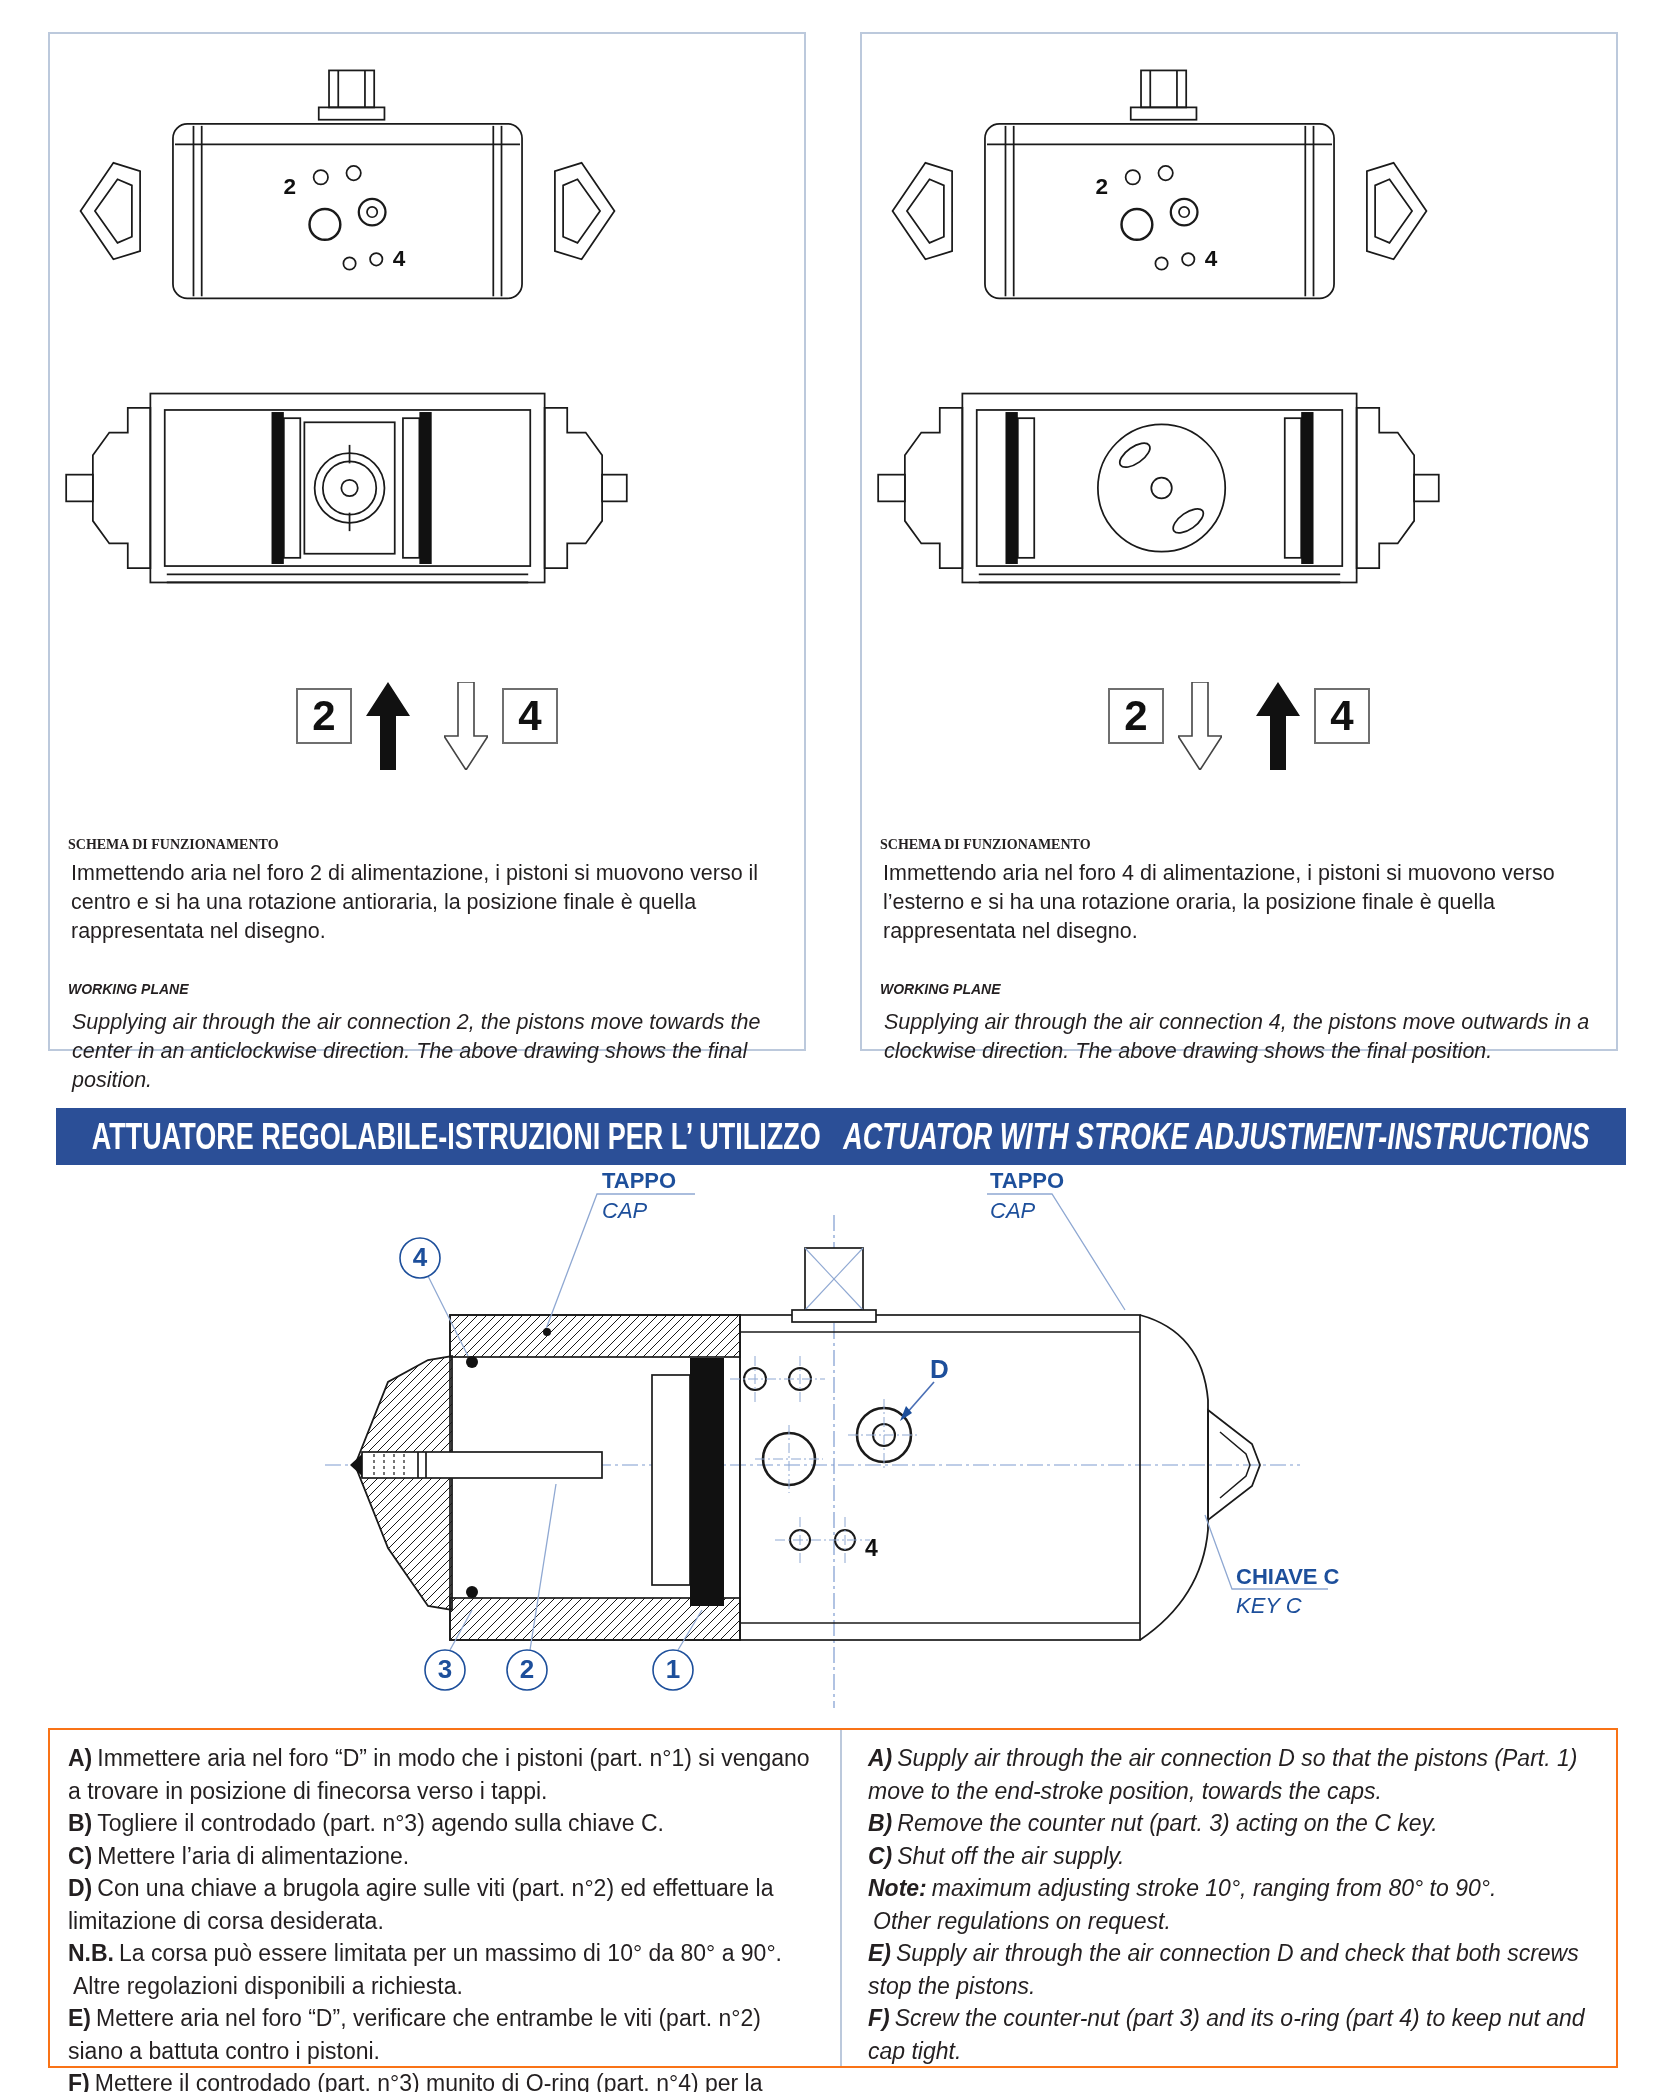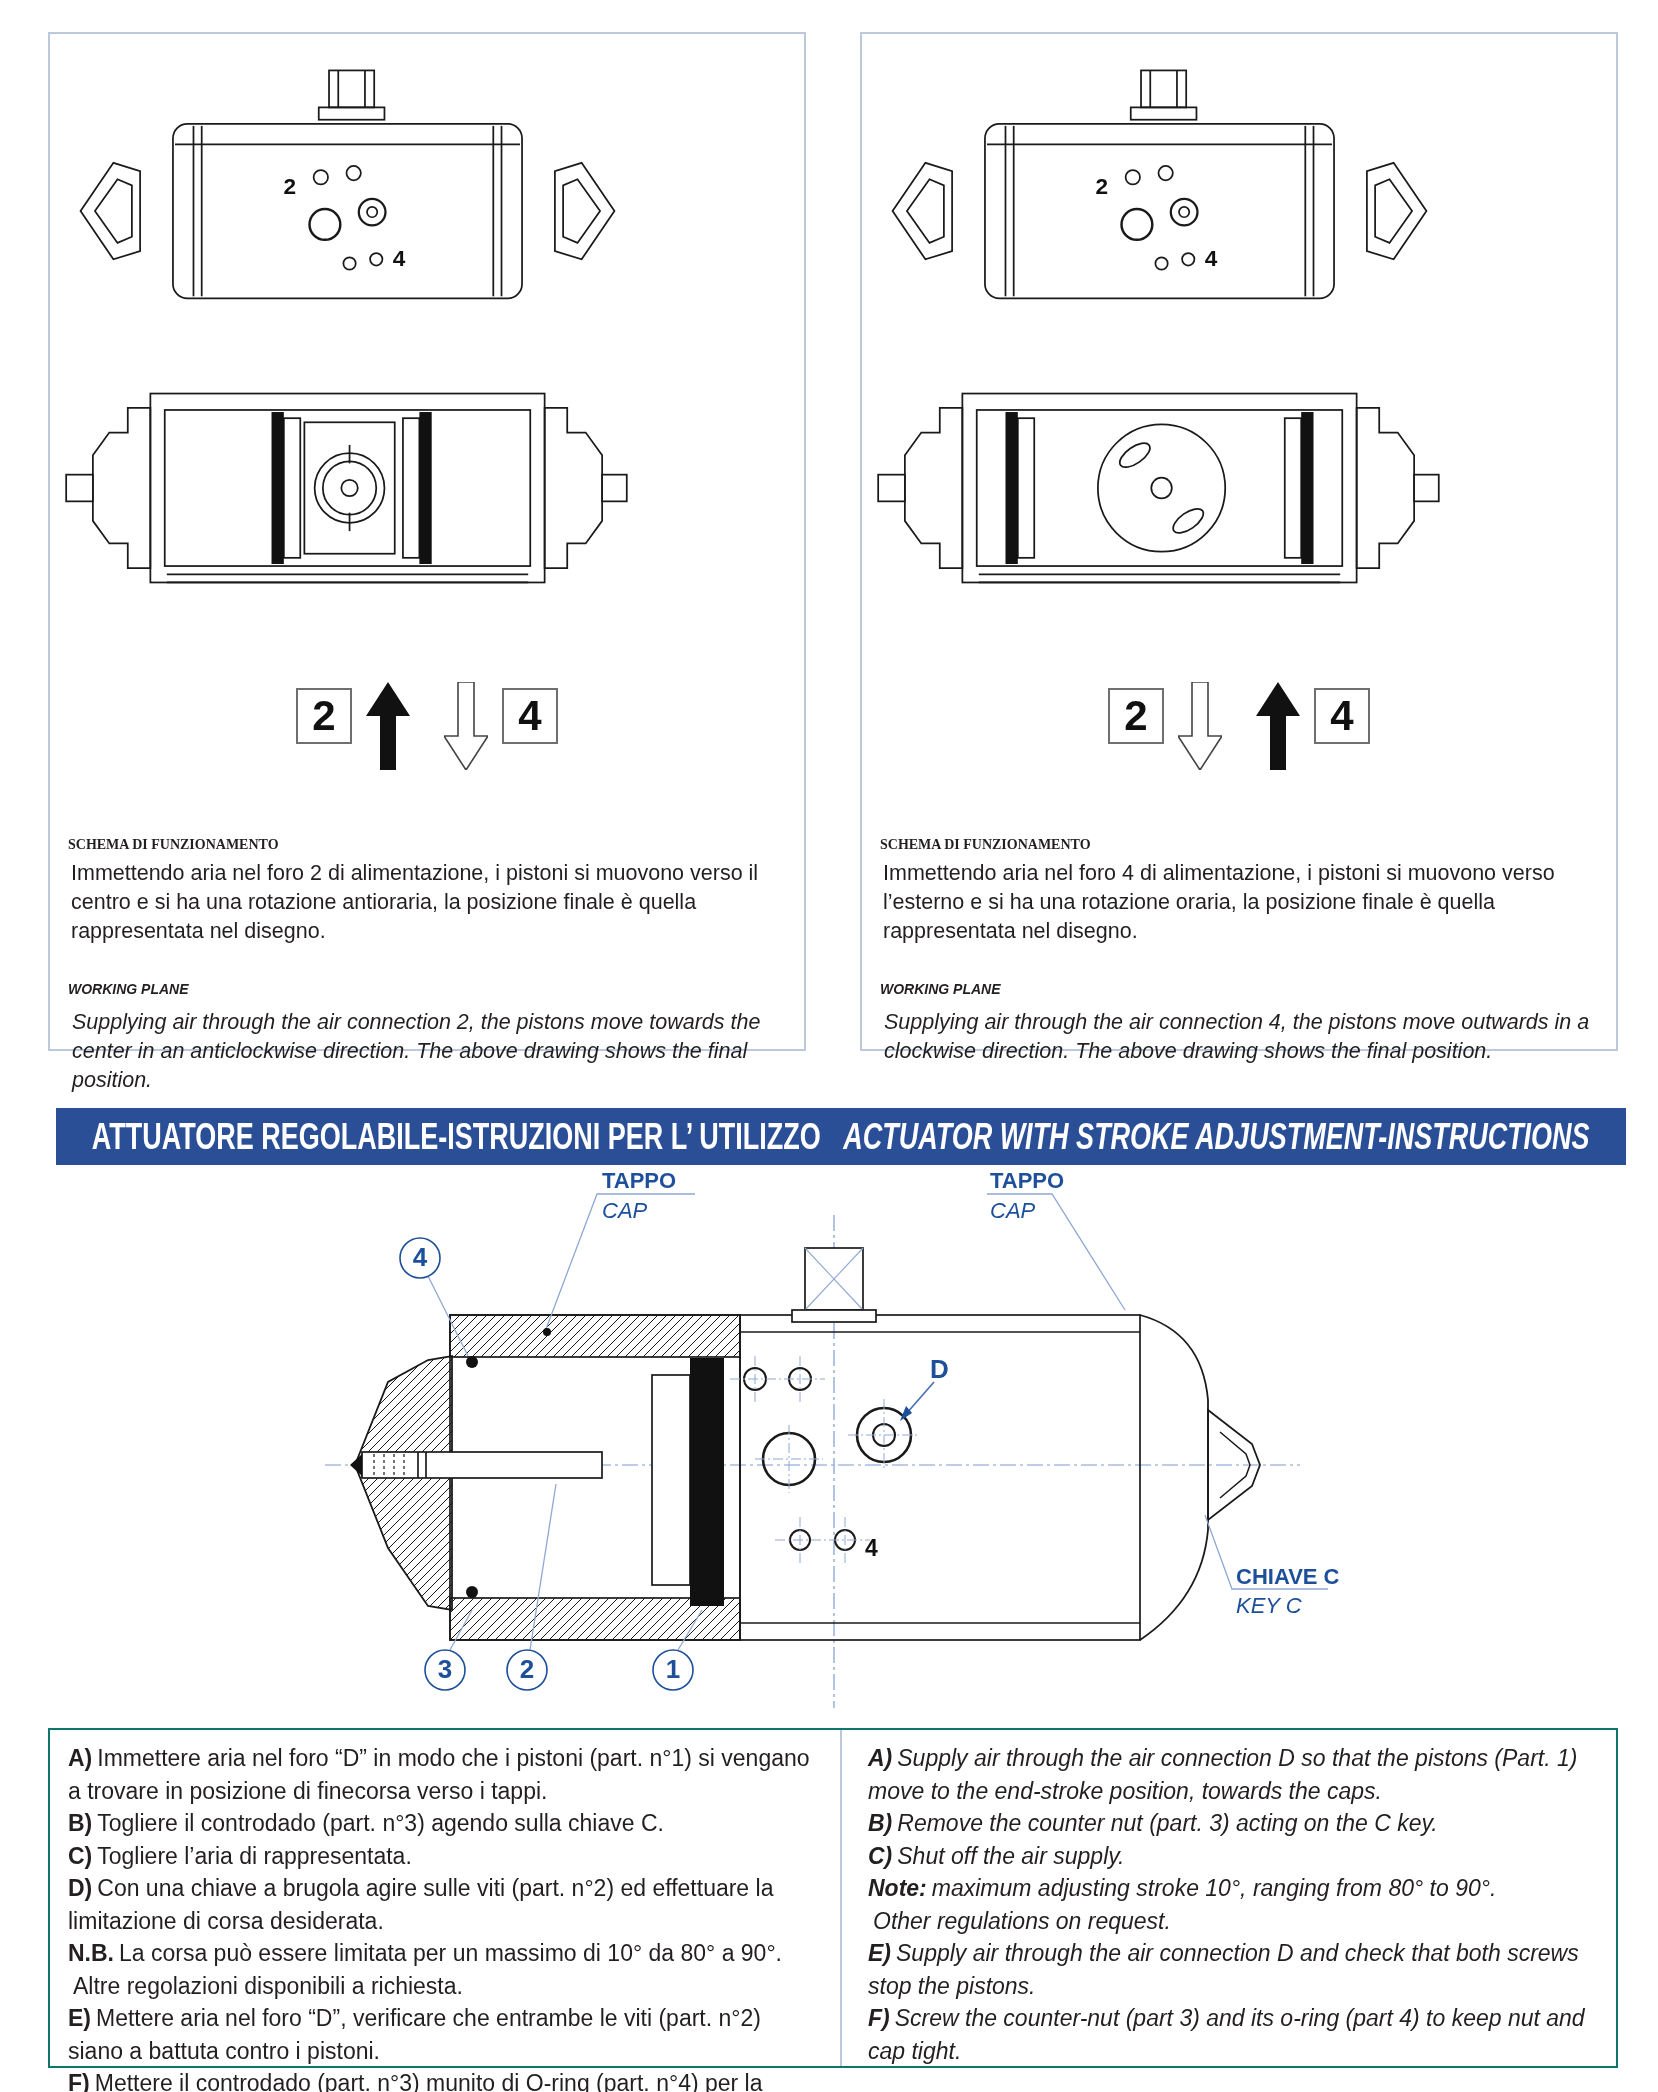--- a/index.html
+++ b/index.html
@@ -19,21 +19,21 @@
   .schema-title{font-weight:bold;font-size:14px;font-family:Liberation Serif, serif;}
   .working-title{font-weight:bold;font-style:italic;font-size:14px;}
   .it-body{margin:0 0 0 3px;}
   .en-body{font-style:italic;margin:4px;}
   .tspacer{height:29px;}
   #banner{position:absolute;left:48px;top:1108px;width:1570px;height:57px;background:#2b4f97;
           display:flex;align-items:center;justify-content:center;overflow:hidden;margin-left:8px;}
   #banner .line{white-space:nowrap;transform:scaleX(0.75);color:#fff;font-size:36px;font-weight:bold;}
   #banner .en{font-style:italic;margin-left:30px;}
   #diagram{position:absolute;left:300px;top:1160px;width:1060px;height:570px;}
-  #instructions{position:absolute;left:48px;top:1728px;width:1570px;height:340px;border:2px solid #0f766e;box-sizing:border-box;background:#fff;}
+  #instructions{position:absolute;left:48px;top:1728px;width:1570px;height:340px;border:2px solid #f97316;box-sizing:border-box;background:#fff;}
   #instr-divider{position:absolute;left:790px;top:0;bottom:0;width:0;border-left:2px solid #bcc9dc;}
   .col{position:absolute;top:12px;font-size:23px;line-height:32.5px;}
   #col-it{left:18px;width:752px;}
   #col-en{left:818px;width:736px;font-style:italic;}
   .col p{margin:0;}
   .col .m{font-weight:bold;margin-right:5px;}
   svg{display:block;}
   text{font-family:"Liberation Sans",sans-serif;}
 </style>
 </head>
@@ -320,21 +320,21 @@
       <text x="373" y="518" font-size="26" font-weight="bold" fill="#1d4f9b" text-anchor="middle">1</text>
     </g>
   </svg>
 
   <div id="instructions">
     <div id="instr-divider"></div>
 
     <div class="col" id="col-it">
       <p><b class="m">A)</b><span>Immettere aria nel foro “D” in modo che i pistoni (part. n°1) si vengano a trovare in posizione di finecorsa verso i tappi.</span></p>
       <p><b class="m">B)</b><span>Togliere il controdado (part. n°3) agendo sulla chiave C.</span></p>
-      <p><b class="m">C)</b><span>Togliere l’aria di rappresentata.</span></p>
+      <p><b class="m">C)</b><span>Mettere l’aria di alimentazione.</span></p>
       <p><b class="m">D)</b><span>Con una chiave a brugola agire sulle viti (part. n°2) ed effettuare la limitazione di corsa desiderata.</span></p>
       <p><b class="m">N.B.</b><span>La corsa può essere limitata per un massimo di 10° da 80° a 90°.</span></p>
       <p><b class="m"></b><span>Altre regolazioni disponibili a richiesta.</span></p>
       <p><b class="m">E)</b><span>Mettere aria nel foro “D”, verificare che entrambe le viti (part. n°2) siano a battuta contro i pistoni.</span></p>
       <p><b class="m">F)</b><span>Mettere il controdado (part. n°3) munito di O-ring (part. n°4) per la tenuta tra dado e tappo.</span></p>
     </div>
 
     <div class="col" id="col-en">
       <p><b class="m">A)</b><span>Supply air through the air connection D so that the pistons (Part. 1) move to the end-stroke position, towards the caps.</span></p>
       <p><b class="m">B)</b><span>Remove the counter nut (part. 3) acting on the C key.</span></p>

